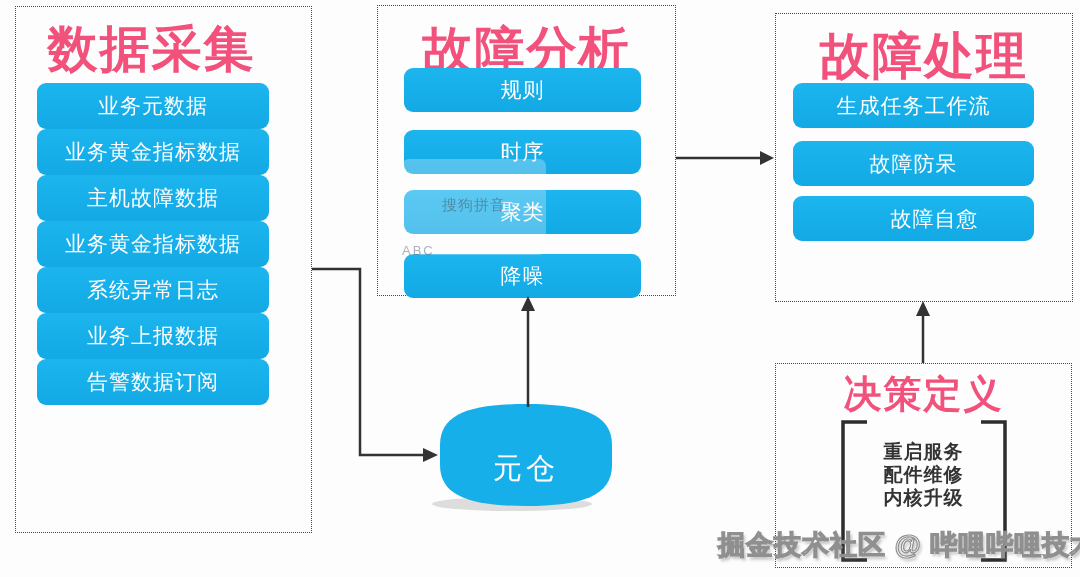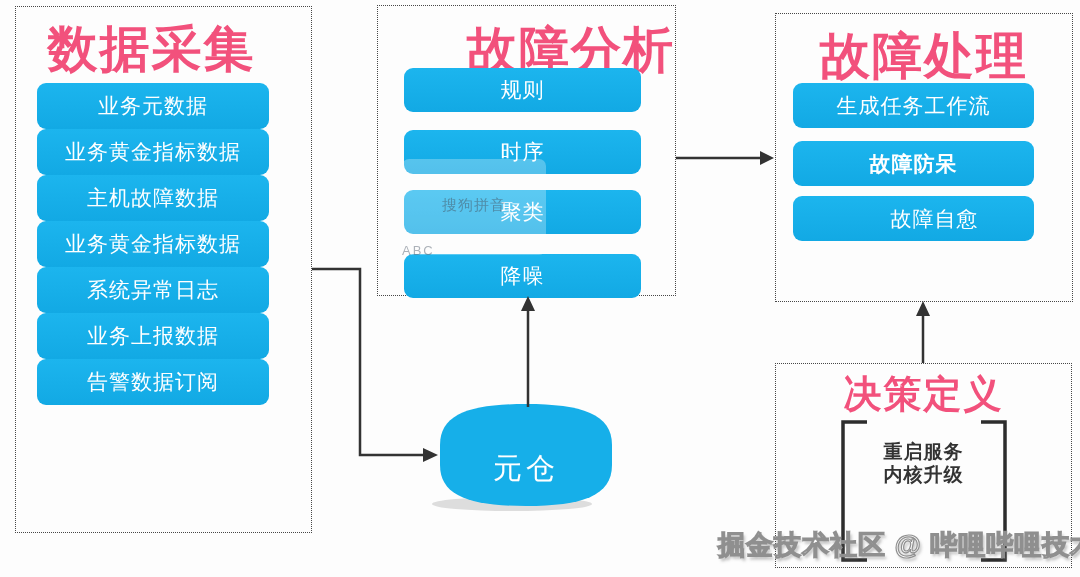--- a/index.html
+++ b/index.html
@@ -15,42 +15,42 @@
   .panel-analysis{ left:377px; top:5px;   width:299px; height:291px; }
   .panel-handle  { left:775px; top:13px;  width:298px; height:289px; }
   .panel-decision{ left:775px; top:363px; width:297px; height:205px; }
 
   .panel-title{
     position:absolute; left:0; right:0; text-align:center;
     font-size:50px; font-weight:700; letter-spacing:2px; color:#F2517C;
     white-space:nowrap;
   }
   .panel-collect  .panel-title{ top:9px;  transform:translateX(-12px); }
-  .panel-analysis .panel-title{ top:11px;text-align:right; }
+  .panel-analysis .panel-title{ top:11px; }
   .panel-handle   .panel-title{ top:9px;  }
   .panel-decision .panel-title{ top:5px;  font-size:38px; }
 
   
   .stack{ position:absolute; display:flex; flex-direction:column; }
   .node{
     background:linear-gradient(180deg,#1cb5ee,#12a9e4);
     border-radius:9px; color:#ffffff;
     display:flex; align-items:center; justify-content:center;
     font-size:21px; font-weight:500; letter-spacing:1px; white-space:nowrap;
   }
   .stack-collect{ left:21px; top:76px; width:232px; }
   .stack-collect .node{ height:46px; }
   .stack-analysis{ left:26px; top:62px; width:237px; }
   .stack-analysis .node{ height:44px; }
   .stack-analysis .node:nth-child(2){ margin-top:18px; }
   .stack-analysis .node:nth-child(3){ margin-top:16px; }
   .stack-analysis .node:nth-child(4){ margin-top:20px;font-family:Liberation Serif, serif; }
   .stack-handle{ left:17px; top:69px; width:241px; }
   .stack-handle .node{ height:45px; }
-  .stack-handle .node:nth-child(2){ margin-top:13px;font-weight:bold; }
+  .stack-handle .node:nth-child(2){ margin-top:13px; }
   .stack-handle .node:nth-child(3){ margin-top:10px;padding-left:42px; }
 
   
   .decision-items{
     position:absolute; left:0; right:0; top:76px; text-align:center;
     font-size:19px; font-weight:600; line-height:23px; letter-spacing:1px; color:#333333;
   }
 
   
   .connectors{ position:absolute; left:0; top:0; z-index:4; pointer-events:none; }
@@ -122,20 +122,21 @@
         <div class="node">故障防呆</div>
         <div class="node">故障自愈</div>
       </div>
   </section>
 
   <section class="panel panel-decision">
     <h2 class="panel-title">决策定义</h2>
     <div class="decision-items">
 
     <div>重启服务</div>
+        <div>配件维修</div>
         <div>内核升级</div>
       </div>
   </section>
 
   <svg class="cylinder-wrap" width="1080" height="577" viewBox="0 0 1080 577">
     <ellipse cx="512" cy="504" rx="80" ry="7" fill="rgba(110,110,110,0.22)"></ellipse>
     <path d="M 440 445 C 440 414 470 404 526 404 C 582 404 612 414 612 445
              L 612 465 C 612 496 582 506 526 506 C 470 506 440 496 440 465 Z" fill="#16AFE9"></path>
   </svg>
   <div class="cyl-label">元仓</div>

